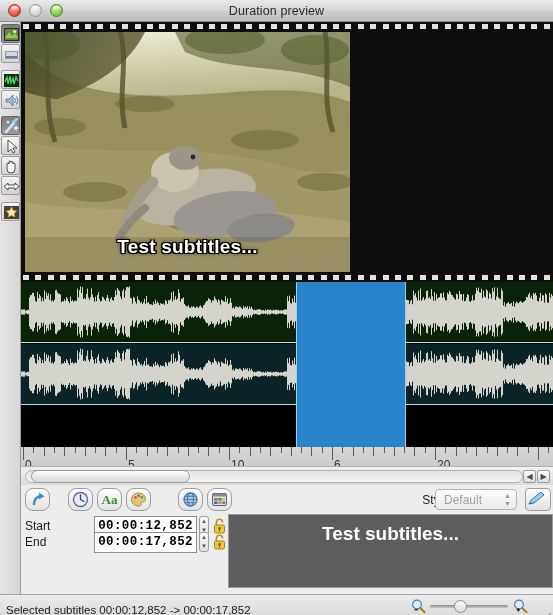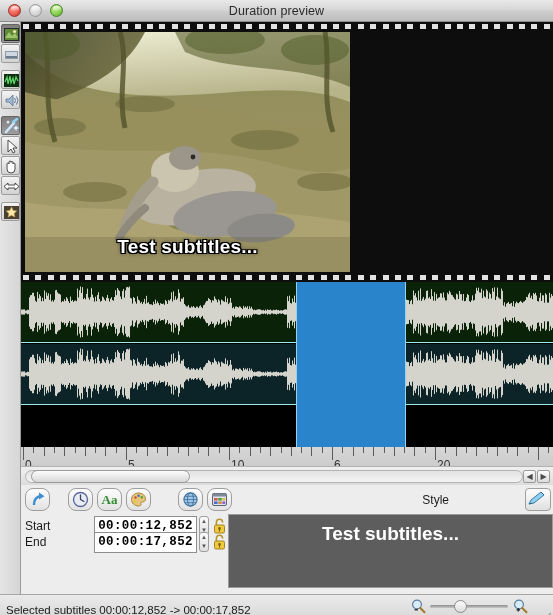--- a/index.html
+++ b/index.html
@@ -1539,20 +1539,27 @@
       <rect x="1.5" y="2.5" width="14" height="3" fill="#7f8a99"></rect>
       <rect x="3" y="7" width="3.6" height="2.6" fill="#d05a4a"></rect>
           <rect x="7.2" y="7" width="3.6" height="2.6" fill="#4aa04a"></rect>
       <rect x="11.4" y="7" width="2.8" height="2.6" fill="#e0c03a"></rect>
       <rect x="3" y="10.4" width="3.6" height="2.6" fill="#4a6ad0"></rect>
           <rect x="7.2" y="10.4" width="3.6" height="2.6" fill="#d0904a"></rect>
       <rect x="11.4" y="10.4" width="2.8" height="2.6" fill="#9a5ad0"></rect>
         </svg>
     </div>
     <div class="style-lbl">Style</div>
+    <div class="popup">
+      <span>Default</span>
+      <div class="stepper">
+          <b>▲</b>
+          <b>▼</b>
+        </div>
+    </div>
     <div class="pencil">
       <svg width="22" height="19" viewBox="0 0 22 19">
           <path d="M3 15 L5 11 L15 3 L18 6 L8 14 Z" fill="#8fd0f0" stroke="#3a7fa8" stroke-width="1"></path>
       <path d="M15 3 L18 6" stroke="#2a5f80" stroke-width="1"></path>
           <path d="M3 15 L5.6 14.2" stroke="#2a5f80" stroke-width="1"></path>
         </svg>
     </div>
   </div>
 
   <div class="timecol">

